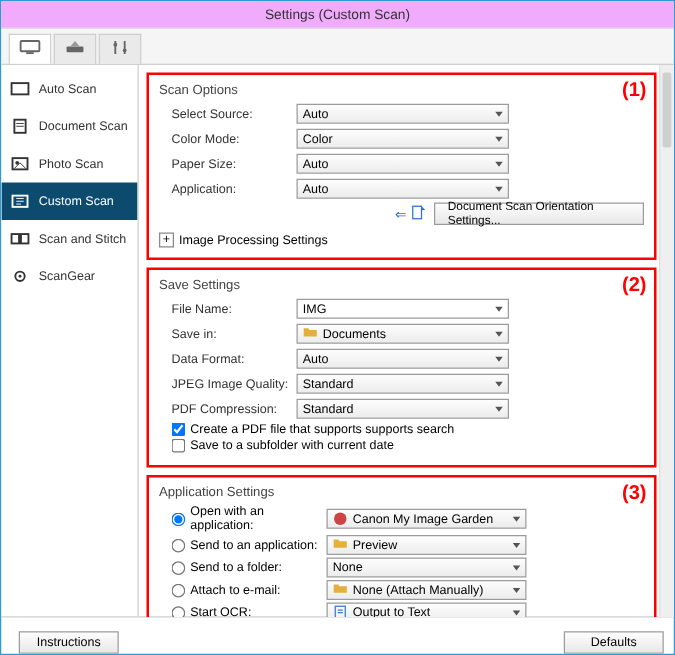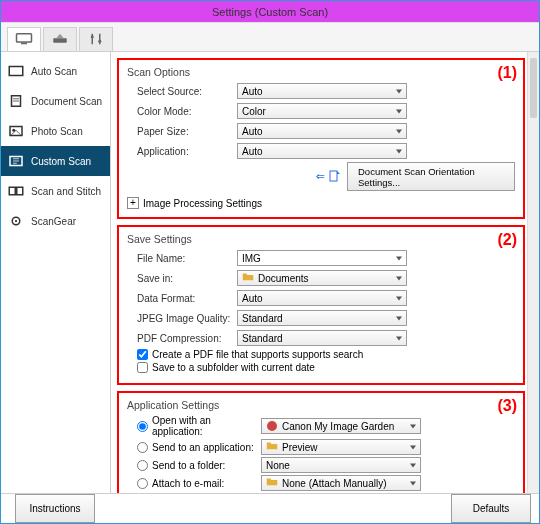--- a/index.html
+++ b/index.html
@@ -14,21 +14,21 @@
   .window {
     width: 540px;
     height: 524px;
     border: 1px solid #2c9ad6;
     background: #fff;
     display: flex;
     flex-direction: column;
   }
   .titlebar {
     height: 22px;
-    background: #d946ef;
+    background: #f0abfc;
     color: #333;
     display: flex;
     align-items: center;
     justify-content: center;
     font-size: 11px;
     border-bottom: 1px solid #e0e0e0;
     position: relative;
   }
   .main {
     flex: 1;
@@ -187,21 +187,21 @@
   }
   .textfield::after {
     content: '';
     position: absolute;
     right: 4px; top: 50%; transform: translateY(-40%);
     border-left: 3px solid transparent;
     border-right: 3px solid transparent;
     border-top: 4px solid #555;
   }
   .btn {
-    height: 29px;
+    height: 18px;
     border: 1px solid #9b9b9b;
     background: linear-gradient(#fdfdfd,#e8e8e8);
     font-size: 10px;
     padding: 0 10px;
     display: inline-flex;
     align-items: center;
     justify-content: center;
     cursor: pointer;
   }
   .bottom-bar {

